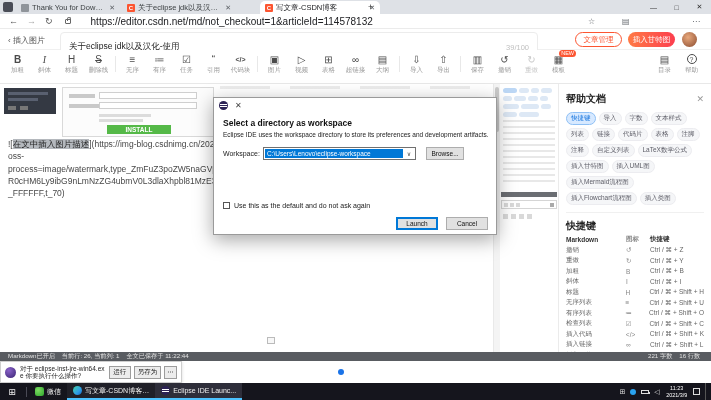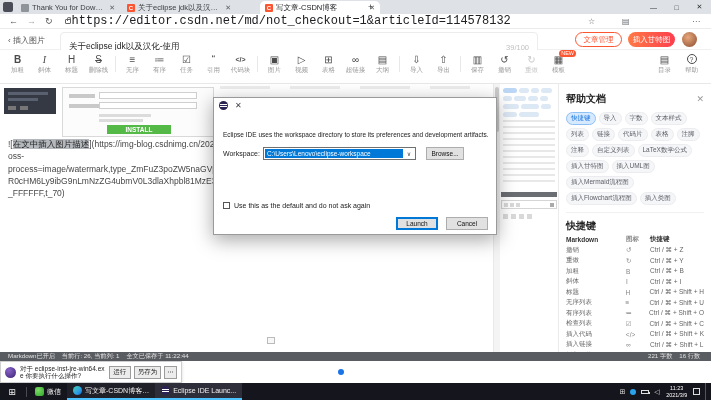--- a/index.html
+++ b/index.html
@@ -26,21 +26,21 @@
              font-size:7px; color:#333; }
 
   
   #addrbar { left:0; top:14px; width:711px; height:15px; background:#fff;
              border-bottom:1px solid #ebebeb; display:flex; align-items:center; }
   .navic { font-size:9px; color:#555; margin-left:9px; line-height:15px; }
   .navic.fwd { color:#a9a9a9; }
   .lock { width:6px; height:5px; border:1px solid #666; border-radius:1px; margin-left:12px; position:relative; }
   .lock::before { content:""; position:absolute; left:1px; top:-3px; width:2px; height:3px;
                   border:1px solid #666; border-bottom:none; border-radius:2px 2px 0 0; }
-  #urltext { margin-left:1px; font-size:12px; color:#202124;font-family:Liberation Mono, monospace; }
+  #urltext { margin-left:20px; font-size:10px; color:#202124; }
   .addr-right { position:absolute; display:flex; align-items:center; }
   .aric { font-size:8px; color:#5f6368; }
   .avatar-sm { width:9px; height:9px; border-radius:50%; background:radial-gradient(circle at 35% 35%,#a87bd6,#5c3d99); }
 
   
   #eheader { left:0; top:29px; width:711px; height:21px; background:#fff; border-bottom:1px solid #f0f0f0; }
   #backlink { left:8px; top:6px; font-size:8px; color:#555; }
   #titlebox { left:60px; top:3px; width:478px; height:15px; border:1px solid #ececec; border-radius:4px;
               background:#fff; display:flex; align-items:center; padding:14px 8px; }
   #titletext { font-size:8.5px; color:#222; flex:1; }
@@ -493,20 +493,21 @@
           <span class="sc-c3">Ctrl / ⌘ + Shift + G</span>
         </div>
       </div>
   </div>
 
   <div class="abs" id="dialog">
     <div id="dtitlebar">
       <span class="eclipse-ic"></span>
       <span id="dclose">✕</span>
     </div>
+    <div id="dheading">Select a directory as workspace</div>
     <div id="ddesc">Eclipse IDE uses the workspace directory to store its preferences and development artifacts.</div>
     <span id="wslabel">Workspace:</span>
     <div id="wscombo">
       <span id="wsvalue">C:\Users\Lenovo\eclipse-workspace</span>
       <span id="wsarrow">∨</span>
     </div>
     <div class="dbtn" id="browse">Browse...</div>
     <div id="dcheckrow">
       <span id="dcheckbox"></span>
       <span id="dchecklabel">Use this as the default and do not ask again</span>

